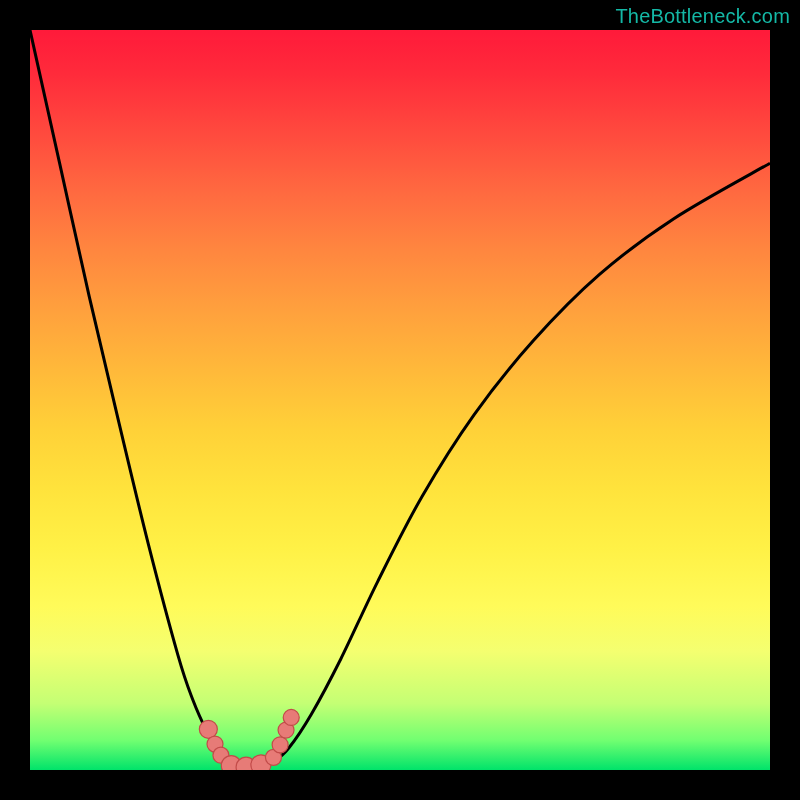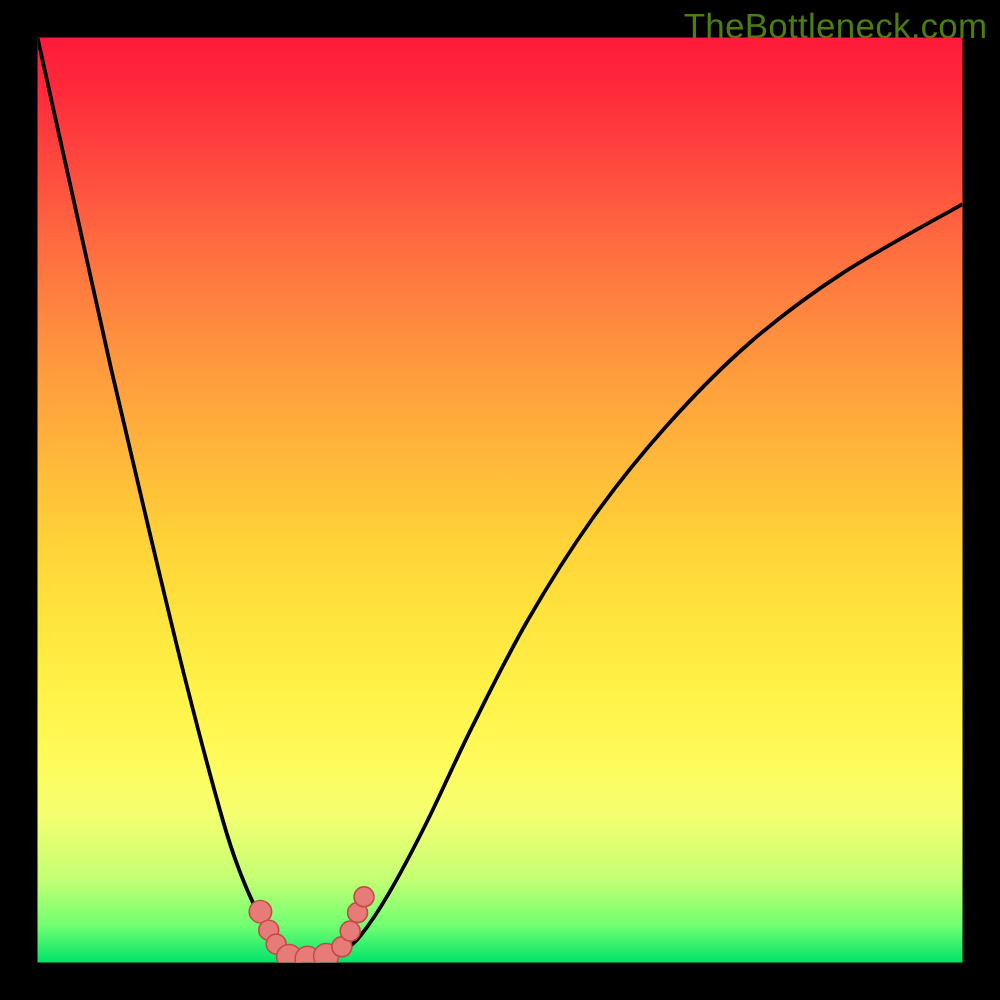--- a/index.html
+++ b/index.html
@@ -40,22 +40,22 @@
       #f4ff70 84%,
       #c4ff74 91%,
       #71ff71 96%,
       #00e36a 100%
     );
   }
   .watermark {
     position: absolute;
     top: 5px;
     right: 10px;
-    color: #4d7c0f;
-    font-size: 28px;
+    color: #14b8a6;
+    font-size: 20px;
     font-weight: 400;
     letter-spacing: 0.2px;
     user-select: none;
   }
   svg.curve {
     position: absolute;
     left: 0;
     top: 0;
     width: 740px;
     height: 740px;

